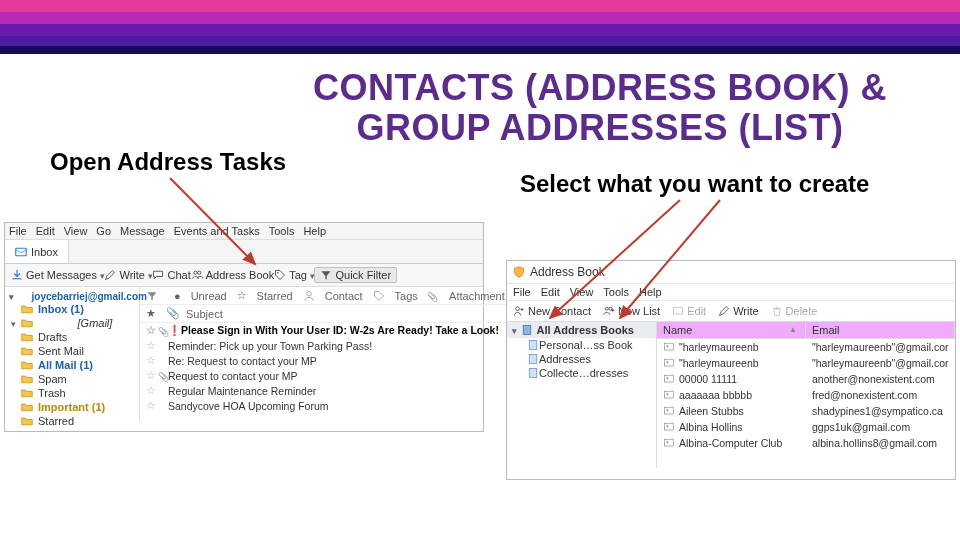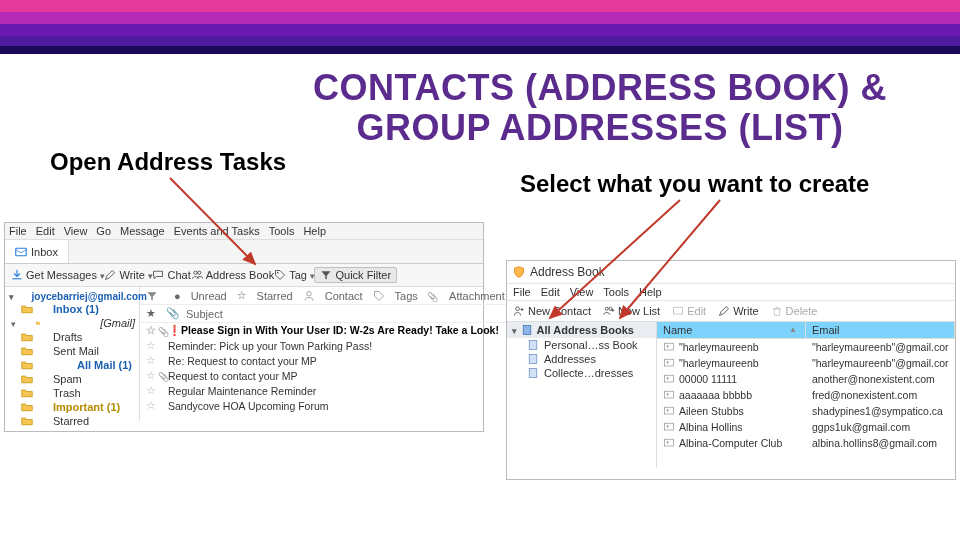--- a/index.html
+++ b/index.html
@@ -46,21 +46,21 @@
   }
   .menubar { background:#f5f5f5; border-bottom:1px solid #ddd; padding:2px 4px; display:flex; gap:9px; }
   .menubar span { color:#333; }
   .tabbar { background:#f5f5f5; height:24px; display:flex; align-items:stretch; border-bottom:1px solid #ccc; }
   .tabbar .tab { display:flex; align-items:center; gap:4px; padding:3px 10px; border-right:1px solid #ddd; background:#fff; }
   .toolbar { background:#f7f7f7; display:flex; align-items:center; padding:3px 6px; border-bottom:1px solid #ddd; }
   .tbtn { display:flex; align-items:center; gap:3px; color:#333; }
   .splitrow { display:flex; height:calc(100% - 74px); }
   .folders { width:135px; border-right:1px solid #ddd; padding:3px 4px; }
   .acct { color:#1b60b2; font-weight:600; display:flex; align-items:center; gap:9px; }
-  .fld  { display:flex; align-items:flex-start; gap:20px; padding:1px 0 1px 12px; }
+  .fld  { display:flex; align-items:flex-start; gap:5px; padding:1px 0 1px 12px; }
   .fld.b { font-weight:700; }
   .msgpanel { flex:1; display:flex; flex-direction:column; }
   .filterbar { display:flex; align-items:center; gap:10px; padding:2px 6px; border-bottom:1px solid #eee; color:#666; }
   .msghead { display:flex; align-items:center; gap:8px; padding:2px 6px; border-bottom:1px solid #eee; color:#666; }
   .msglist { flex:1; overflow:hidden; }
   .msgrow { display:flex; align-items:center; gap:0; padding:1px 6px; font-size:10.5px; }
   .msgrow.b { font-weight:700; color:#000; }
   .star::before { content:"☆"; color:#bbb; font-size:11px; display:inline-block; width:12px; }
   .paperclip::before { content:"📎"; font-size:9px; filter:grayscale(1); }
 
@@ -70,23 +70,23 @@
     top: 260px; left: 506px; width: 450px; height: 220px;
     border: 1px solid #bbb; font-size:11px; background:#fff; color:#333;
   }
   .abtitle { display:flex; align-items:center; gap:5px; padding:4px 6px; border-bottom:1px solid #e6e6e6; font-size:12px; }
   .abmenu  { display:flex; gap:10px; padding:2px 6px; border-bottom:1px solid #e6e6e6; }
   .abtool  { display:flex; gap:12px; align-items:center; padding:4px 6px; border-bottom:1px solid #ddd; }
   .abtool .disabled { color:#aaa; }
   .abbody  { display:flex; height:calc(100% - 72px); }
   .abside  { width:150px; border-right:1px solid #ddd; }
   .abside .head { background:#e9edf2; padding:2px 5px; font-weight:600; display:flex; align-items:center; gap:4px; }
-  .abside .item { padding:1px 0 1px 20px; display:flex; align-items:center; gap:5px; }
+  .abside .item { padding:1px 0 1px 20px; display:flex; align-items:center; }
   .abtable { flex:1; }
-  .abtable .thead { display:flex; background:#7dd3fc; border-bottom:1px solid #ddd; }
+  .abtable .thead { display:flex; background:#f0abfc; border-bottom:1px solid #ddd; }
   .abtable .thead div { flex:1; padding:2px 6px; border-right:1px solid #ddd; position:relative; }
   .abtable .thead div:first-child::after { content:"▲"; font-size:8px; color:#888; position:absolute; right:8px; top:3px; }
   .abtable .trow { display:flex; padding:1px 0; }
   .abtable .trow div { flex:1; padding:1px 6px; white-space:nowrap; overflow:hidden; text-overflow:ellipsis; font-size:10.5px; }
   .abtable .trow .n { display:flex; align-items:center; gap:4px; }
 
   .caret::before { content:"▾"; font-size:9px; color:#666; }
 
   
   .ic { display:inline-flex; width:12px; height:12px; align-items:center; justify-content:center; }
@@ -233,21 +233,21 @@
               </svg>
             </span>
             <span>Sent Mail</span>
           </div>
           <div class="fld b">
             <span class="ic">
               <svg viewBox="0 0 16 16">
                 <path d="M1 4h5l1 2h8v7H1z" fill="#f6c453" stroke="#c29400"></path>
               </svg>
             </span>
-            <span style="color: rgb(27, 96, 178); margin-left: 24px;">All Mail (1)</span>
+            <span style="color: rgb(27, 96, 178);">All Mail (1)</span>
           </div>
           <div class="fld">
             <span class="ic">
               <svg viewBox="0 0 16 16">
                 <path d="M1 4h5l1 2h8v7H1z" fill="#f6c453" stroke="#c29400"></path>
               </svg>
             </span>
             <span>Spam</span>
           </div>
           <div class="fld">

